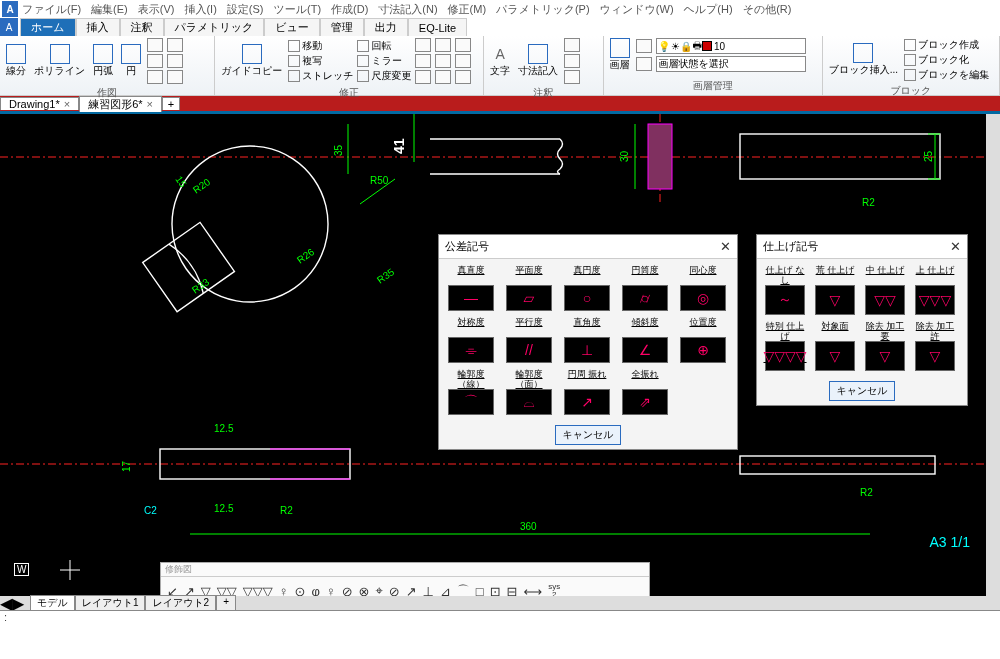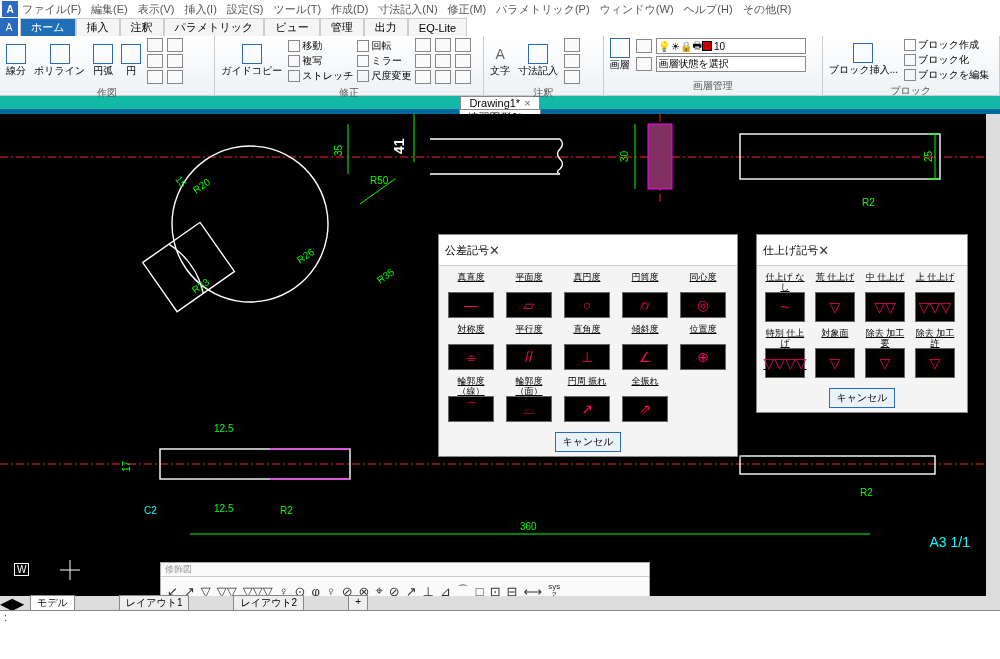--- a/index.html
+++ b/index.html
@@ -21,36 +21,36 @@
 .ribbon-row { display: flex; align-items: center; gap: 4px; }
 .ribbon-big { display: flex; flex-direction: column; align-items: center; font-size: 10px; padding: 0 2px; cursor: pointer; }
 .ribbon-big .icn { width: 20px; height: 20px; border: 1px solid #2a6bbf; }
 .ribbon-micro { width: 16px; height: 14px; border: 1px solid #888; background: #fafafa; }
 .ribbon-text-item { font-size: 10px; display: flex; align-items: center; gap: 2px; cursor: pointer; }
 .ribbon-text-item .mi { width: 12px; height: 12px; border: 1px solid #888; }
 
 .layer-combo { width: 150px; height: 16px; border: 1px solid #888; background: #fff; display: flex; align-items: center; font-size: 10px; padding: 0 2px; }
 .layer-combo .sw { width: 10px; height: 10px; background: #c00; border: 1px solid #000; margin-right: 2px; }
 
-.doc-tabs { height: 18px; display: flex; align-items: center; border-bottom: 5px solid #0369a1; font-size: 11px; background: #14b8a6; flex-direction: column; }
+.doc-tabs { height: 18px; display: flex; align-items: center; border-bottom: 3px solid #0369a1; font-size: 11px; background: #b91c1c; }
 .doc-tabs .dtab { padding: 0 8px; border: 1px solid #888; border-bottom: none; background: #fff; display: flex; align-items: center; gap: 4px; cursor: pointer; }
 .doc-tabs .dtab.active { background: #fff; }
 .doc-tabs .close-x { cursor: pointer; color: #666; }
 
 .canvas { position: relative; width: 1000px; height: 496px; background: #000; overflow: hidden; }
 .canvas .scroll-v { position: absolute; right: 0; top: 0; width: 14px; height: 100%; background: #ddd; }
 .canvas .scroll-h { position: absolute; left: 0; bottom: 0; width: 100%; height: 14px; background: #ddd; display: flex; align-items: center; }
 .sheet-title { position: absolute; right: 30px; bottom: 60px; color: #0ff; font-size: 14px; }
 
-.layout-tabs { position: absolute; left: 50px; bottom: 14px; height: 16px; display: flex; font-size: 10px; gap: 44px; }
+.layout-tabs { position: absolute; left: 50px; bottom: 14px; height: 16px; display: flex; font-size: 10px; }
 .layout-tabs .ltab { padding: 0 6px; border: 1px solid #888; background: #eee; cursor: pointer; }
 .layout-tabs .ltab.active { background: #fff; }
 
 .floating-dialog { position: absolute; background: #f4f4f4; border: 1px solid #888; box-shadow: 2px 2px 4px rgba(0,0,0,.4); }
-.floating-dialog .dlg-title { height: 16px; background: #fff; border-bottom: 1px solid #ccc; display: flex; align-items: center; padding: 15px 6px; font-size: 11px; }
+.floating-dialog .dlg-title { height: 24px; background: #fff; border-bottom: 1px solid #ccc; display: flex; align-items: center; justify-content: space-between; padding: 0 6px; font-size: 11px; }
 .floating-dialog .dlg-close { cursor: pointer; font-size: 13px; color: #333; }
 .dlg-body { padding: 6px; text-decoration: underline; }
 .sym-grid { display: grid; grid-template-columns: repeat(5, 52px); gap: 6px 6px; }
 .sym-grid.four { grid-template-columns: repeat(4, 44px); }
 .sym-cell { display: flex; flex-direction: column; align-items: center; font-size: 9px; cursor: pointer; }
 .sym-cell .lbl { height: 20px; text-align: center; line-height: 10px; }
 .sym-cell .sym-box { width: 46px; height: 26px; background: #000; border: 1px solid #666; display: flex; align-items: center; justify-content: center; color: #f06; font-size: 14px; }
 .sym-grid.four .sym-box { width: 40px; height: 30px; }
 .dlg-footer { display: flex; justify-content: center; padding: 4px 6px; }
 .dlg-btn { border: 1px solid #2a6bbf; background: #eaf2fb; font-size: 10px; padding: 2px 6px; cursor: pointer; }

